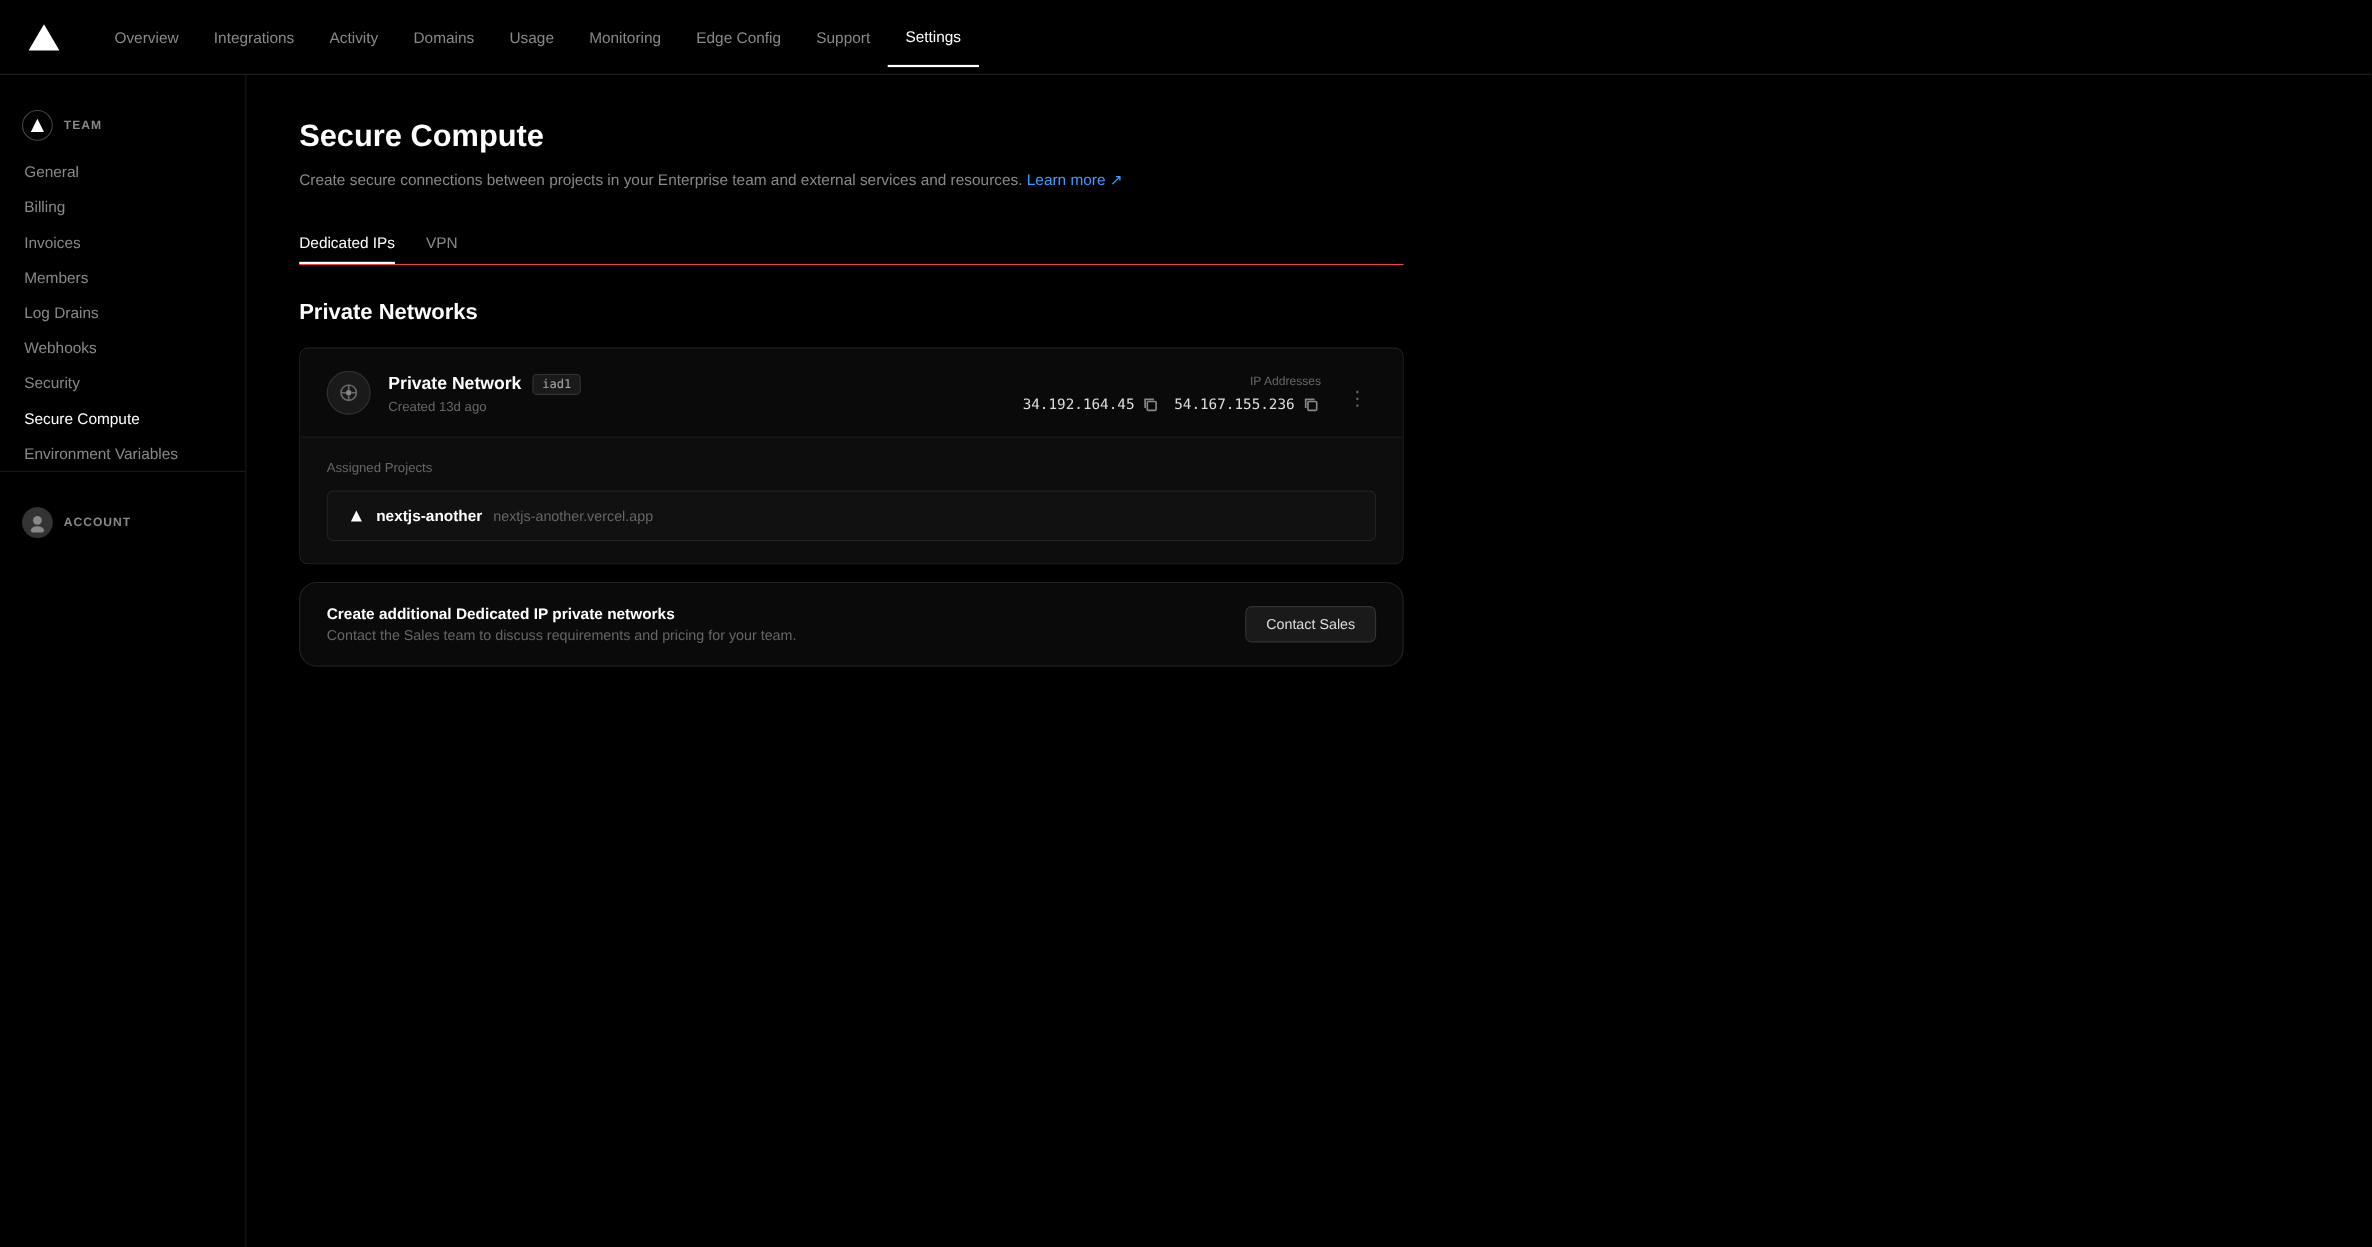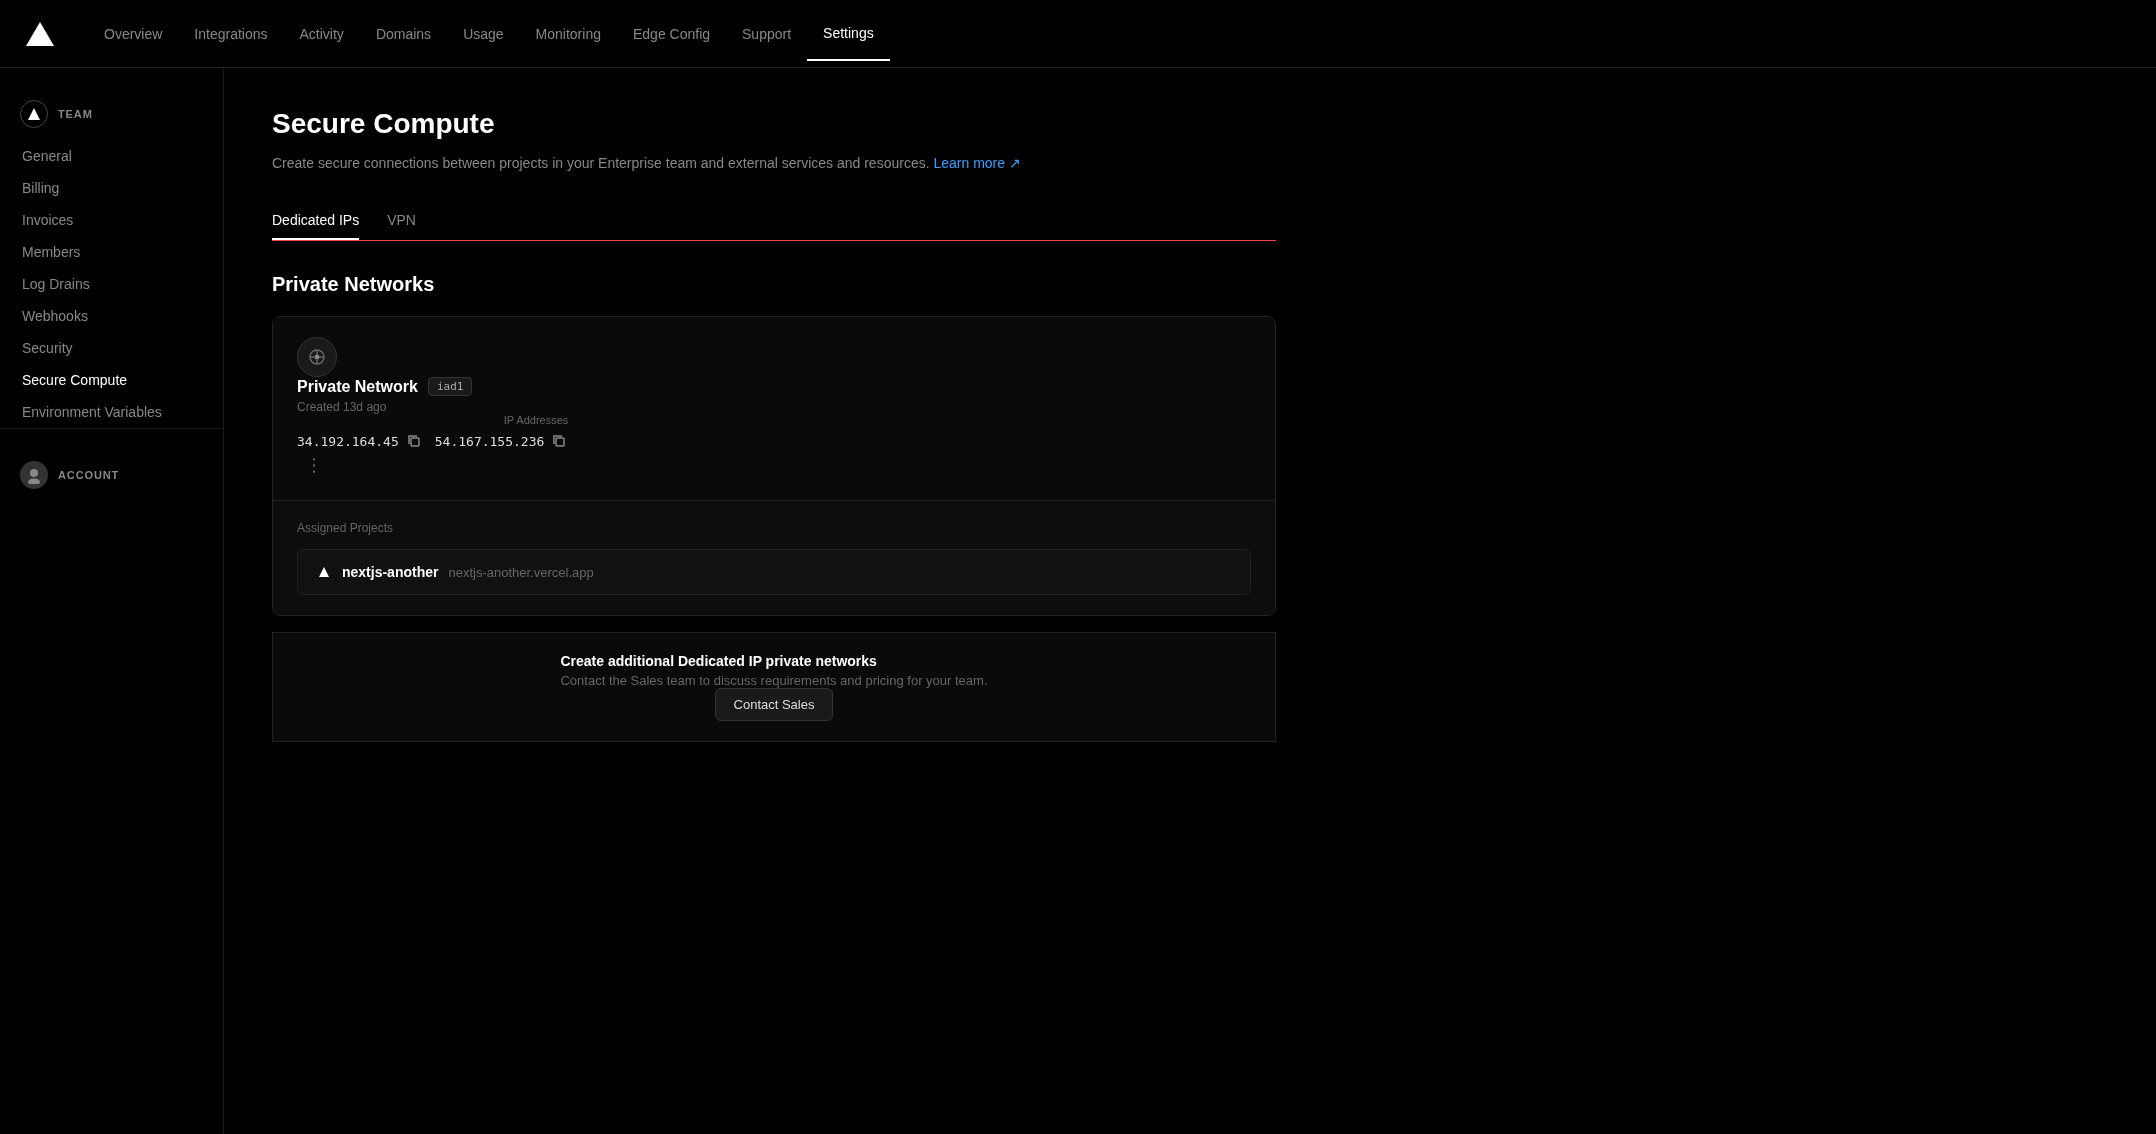--- a/index.html
+++ b/index.html
@@ -184,25 +184,24 @@
 
     
     .network-card {
       border: 1px solid #222;
       border-radius: 8px;
       overflow: hidden;
       margin-bottom: 16px;
     }
     .network-header {
       display: flex;
-      align-items: flex-start;
+      align-items: flex-end;
       padding: 20px 24px;
       background: #0a0a0a;
       border-bottom: 1px solid #222;
-      flex-direction: column;
     }
     .network-icon {
       width: 40px;
       height: 40px;
       border-radius: 50%;
       background: #1a1a1a;
       border: 1px solid #333;
       display: flex;
       align-items: center;
       justify-content: center;
@@ -320,28 +319,27 @@
       color: #fff;
     }
     .project-url {
       font-size: 13px;
       color: #666;
     }
 
     
     .cta-card {
       border: 1px solid #222;
-      border-radius: 0;
+      border-radius: 16px;
       padding: 20px 24px;
       background: #0a0a0a;
       display: flex;
       align-items: center;
       justify-content: space-between;
       margin-bottom: 16px;
-      flex-direction: column;
     }
     .cta-text-title {
       font-size: 14px;
       font-weight: 600;
       color: #fff;
       margin-bottom: 4px;
     }
     .cta-text-desc {
       font-size: 13px;
       color: #666;

